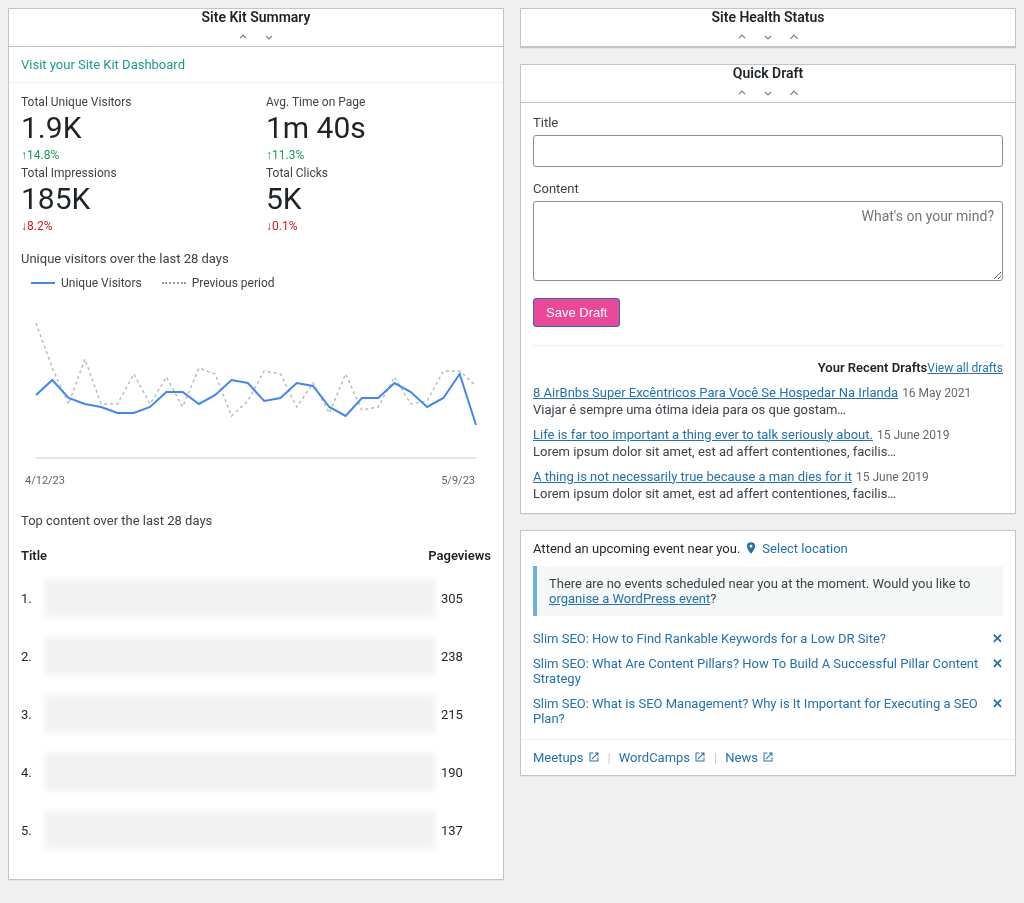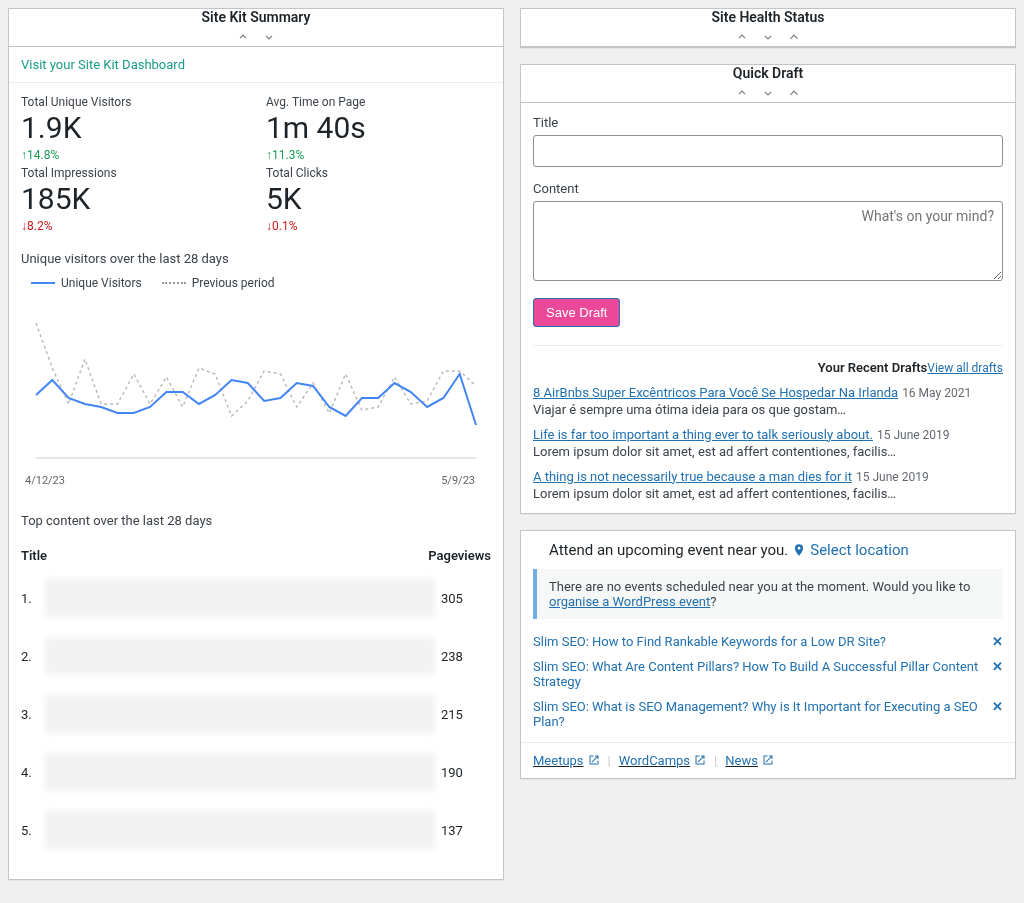--- a/index.html
+++ b/index.html
@@ -78,32 +78,32 @@
     background:#ec4899; border:1px solid #2271b1; color:#fff;
     padding:6px 12px; font-size:13px; border-radius:3px; cursor:pointer;
   }
   .drafts-header { display:flex; justify-content:flex-end; align-items:baseline; margin-top:18px; padding-top:14px; border-top:1px solid #eee;}
   .drafts-header h3 { font-size:13px; font-weight:600; }
   .drafts-header a { color:#2271b1; font-size:12px; text-decoration:underline; }
   .draft-item { margin-top:10px; font-size:13px; }
   .draft-title { color:#2271b1; }
   .draft-date { color:#646970; margin-left:4px; font-size:12px; }
   .draft-excerpt { color:#3c434a; margin-top:2px; }
-  .events-top { padding:10px 28px; font-size:15px; display:flex; align-items:center; gap:4px;}
+  .events-top { padding:10px 12px; font-size:13px; display:flex; align-items:center; gap:4px;}
   .events-top .sel { color:#2271b1; display:inline-flex; align-items:center; gap:4px; cursor:pointer;}
   .notice {
     margin:0 12px 10px 12px; padding:10px 12px; border-left:4px solid #72aee6;
     background:#f6f7f7; font-size:13px; color:#3c434a;
   }
   .notice a { color:#2271b1; text-decoration:underline; }
   .news-list { padding: 0 12px 8px 12px; }
   .news-item { display:flex; justify-content:space-between; align-items:flex-start; padding:5px 0; font-size:13px;}
   .news-item a { color:#2271b1; text-decoration:none; flex:1; padding-right:10px;}
   .news-item .dismiss { color:#2271b1; cursor:pointer; font-weight:bold; }
-  .footer-links { border-top:1px solid #eee; padding:10px 12px; display:flex; gap:8px; font-size:13px;text-decoration:underline;}
+  .footer-links { border-top:1px solid #eee; padding:10px 12px; display:flex; gap:8px; font-size:13px;}
   .footer-links a { color:#2271b1; text-decoration:none; display:inline-flex; align-items:center; gap:4px;}
   .footer-links .sep { color:#ccc; }
   .ext-icon { width:12px; height:12px; }
   svg { display:block; }
 </style>
 </head>
 <body>
 
 <div class="dashboard">
 

